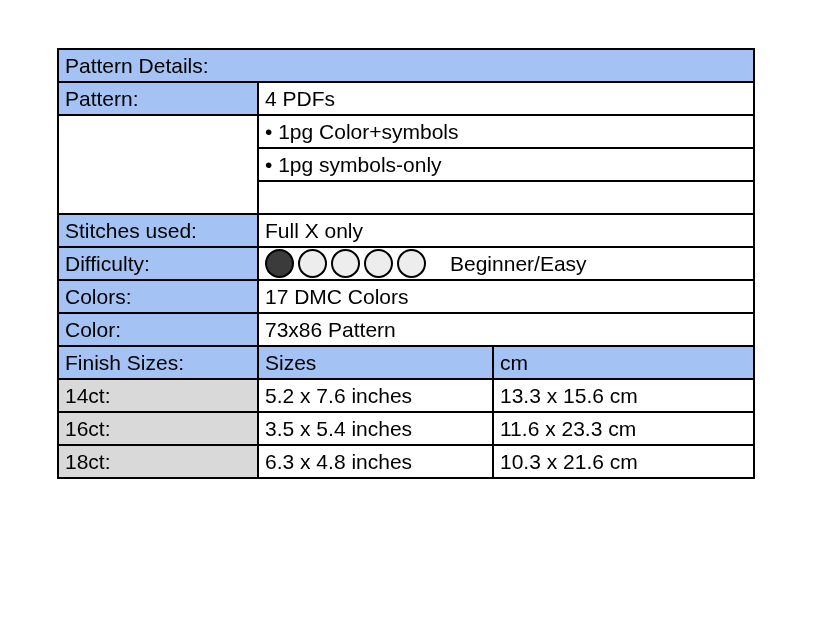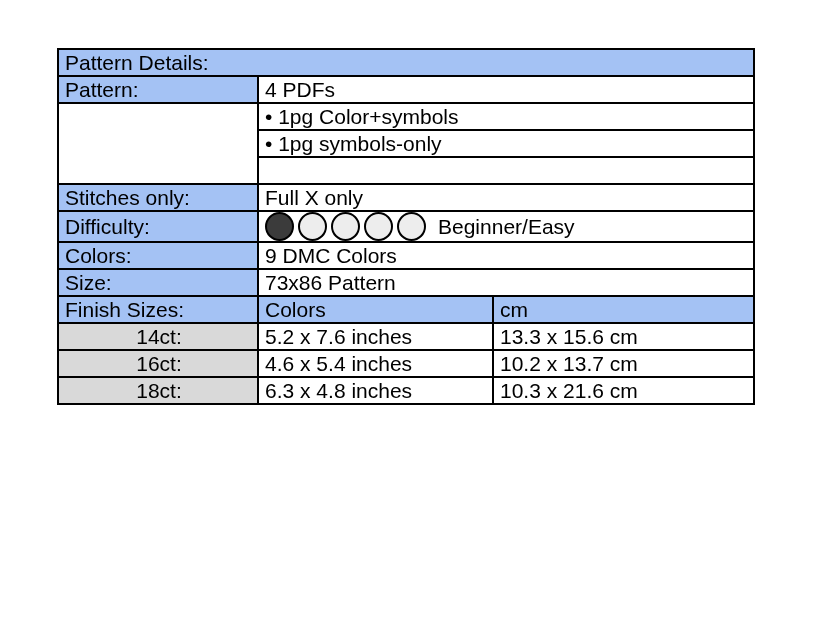--- a/index.html
+++ b/index.html
@@ -27,41 +27,41 @@
   table.pattern-table {
     border-collapse: collapse;
     table-layout: fixed;
     width: 696px;
   }
   col.c1 { width: 200px; }
   col.c2 { width: 235px; }
   col.c3 { width: 261px; }
   td {
     border: 2px solid var(--border-color);
-    height: 27px;
+    height: 33px;
     padding: 0 6px;
     font-size: 21px;
     line-height: 1.1;
     vertical-align: middle;
     background: #ffffff;
     white-space: nowrap;
     overflow: hidden;
     margin-left: 9px;
   }
   td.blue { background: var(--header-blue); }
   td.gray {
     background: var(--row-gray);
-    text-align: center;
+    text-align: left;
     padding-right: 4px;
   }
   td.difficulty-cell { padding: 0 6px; }
   .difficulty-line {
     display: flex;
     align-items: center;
-    gap: 4px;
+    gap: 16px;
   }
   .dot {
     width: 29px;
     height: 29px;
     flex: 0 0 auto;
     border: 2px solid var(--border-color);
     border-radius: 50%;
     background: var(--dot-empty);
   }
   .dot.filled { background: var(--dot-filled); }
@@ -89,60 +89,60 @@
         <td rowspan="3"></td>
         <td colspan="2">• 1pg Color+symbols</td>
       </tr>
       <tr>
         <td colspan="2">• 1pg symbols-only</td>
       </tr>
       <tr>
         <td colspan="2"></td>
       </tr>
       <tr>
-        <td class="blue">Stitches only:</td>
+        <td class="blue">Stitches used:</td>
         <td colspan="2">Full X only</td>
       </tr>
       <tr>
         <td class="blue">Difficulty:</td>
         <td colspan="2" class="difficulty-cell">
           <div class="difficulty-line">
             <span class="dots" style="display:flex;gap:4px;">
                 <span class="dot filled"></span>
                 <span class="dot"></span>
                 <span class="dot"></span>
                 <span class="dot"></span>
                 <span class="dot"></span>
               </span>
             <span class="difficulty-text">Beginner/Easy</span>
           </div>
         </td>
       </tr>
       <tr>
         <td class="blue">Colors:</td>
-        <td colspan="2">9 DMC Colors</td>
+        <td colspan="2">17 DMC Colors</td>
       </tr>
       <tr>
-        <td class="blue">Size:</td>
+        <td class="blue">Color:</td>
         <td colspan="2">73x86 Pattern</td>
       </tr>
       <tr>
         <td class="blue">Finish Sizes:</td>
-        <td class="blue">Colors</td>
+        <td class="blue">Sizes</td>
         <td class="blue">cm</td>
       </tr>
       <tr>
         <td class="gray">14ct:</td>
         <td>5.2 x 7.6 inches</td>
         <td>13.3 x 15.6 cm</td>
       </tr>
       <tr>
         <td class="gray">16ct:</td>
-        <td>4.6 x 5.4 inches</td>
-        <td>10.2 x 13.7 cm</td>
+        <td>3.5 x 5.4 inches</td>
+        <td>11.6 x 23.3 cm</td>
       </tr>
       <tr>
         <td class="gray">18ct:</td>
         <td>6.3 x 4.8 inches</td>
         <td>10.3 x 21.6 cm</td>
       </tr>
     </tbody>
   </table>
 </div>
 

